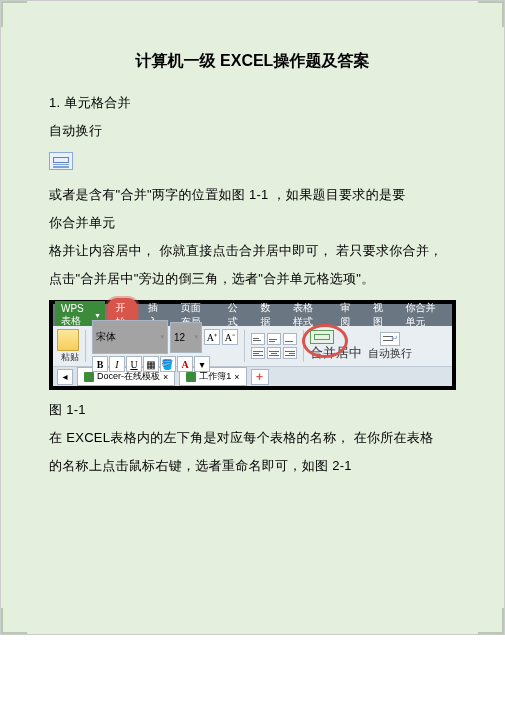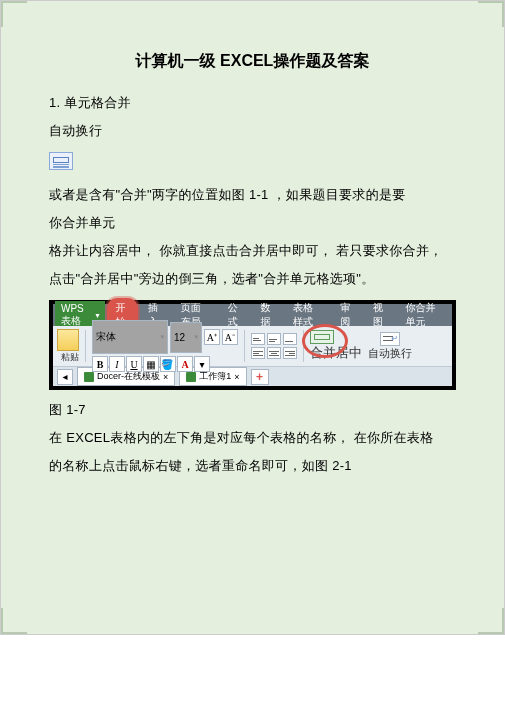--- a/index.html
+++ b/index.html
@@ -158,16 +158,16 @@
           <span>×</span>
         </div>
    <div class="doc-tab sheet">
           <span>工作簿1</span>
           <span>×</span>
         </div>
    <div class="addtab">+</div>
   </div>
  </div>
 
- <div class="p">图 1-7</div>
+ <div class="p">图 1-1</div>
  <div class="p">在 EXCEL表格内的左下角是对应每个表格的名称，    在你所在表格</div>
  <div class="p">的名称上点击鼠标右键，选者重命名即可，如图      2-1</div>
 </div>
 
 </body></html>

